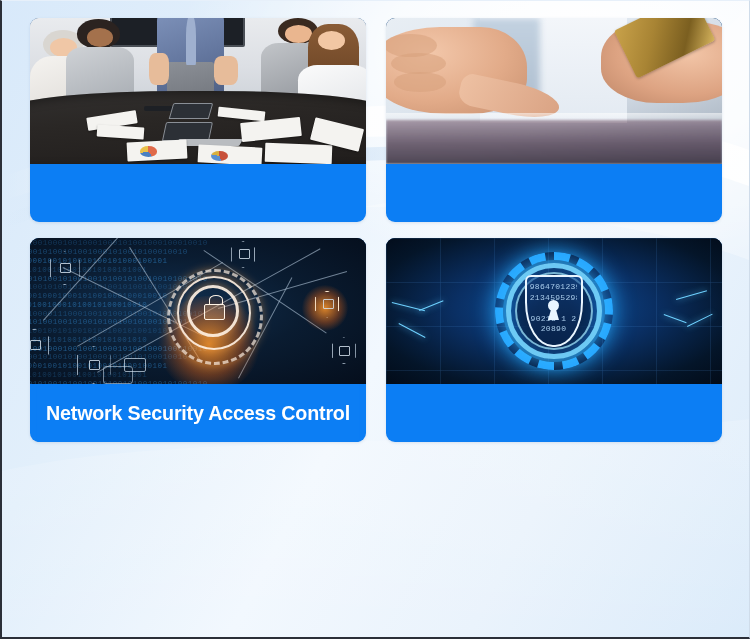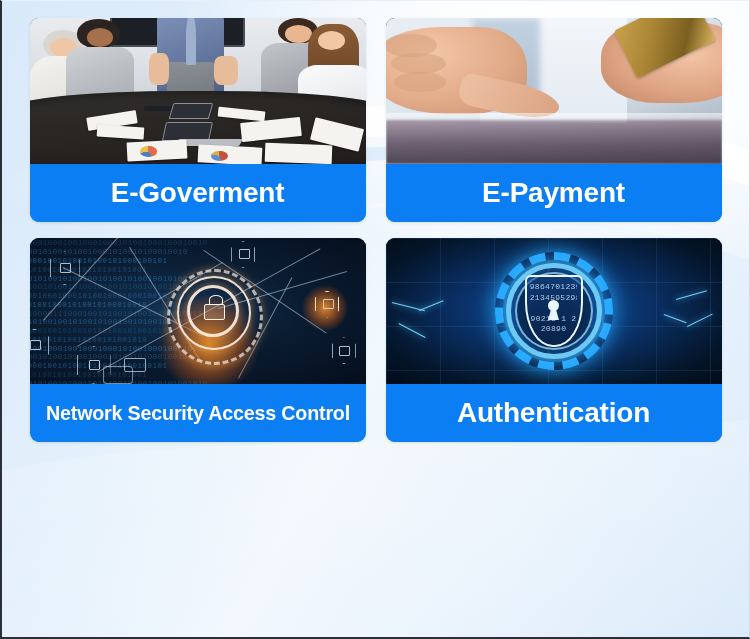--- a/index.html
+++ b/index.html
@@ -282,41 +282,39 @@
           <div class="paper" style="left:29%;top:84%;width:18%;height:13%;transform:rotate(-3deg);"></div>
           <div class="paper" style="left:50%;top:88%;width:19%;height:12%;transform:rotate(3deg);"></div>
           <div class="paper" style="left:56%;top:62%;width:14%;height:7%;transform:rotate(6deg);"></div>
           <div class="paper" style="left:63%;top:70%;width:18%;height:13%;transform:rotate(-6deg);"></div>
           <div class="paper" style="left:70%;top:86%;width:20%;height:13%;transform:rotate(2deg);"></div>
           <div class="paper" style="left:84%;top:72%;width:15%;height:16%;transform:rotate(14deg);"></div>
           <div style="position:absolute;left:33%;top:88%;width:5%;height:7%;border-radius:50%;background:conic-gradient(#e06a4a 0 40%,#4a7fc1 40% 72%,#e8c04a 72% 100%);"></div>
           <div style="position:absolute;left:54%;top:91%;width:5%;height:7%;border-radius:50%;background:conic-gradient(#c8503a 0 45%,#5a8fd0 45% 78%,#d8b040 78% 100%);"></div>
         </div>
       </div>
-      <div class="card-label size-lg">E-Goverment</div>
     </div>
 
     <div class="card">
       <div class="card-thumb">
         <div class="scene-pay">
           <div class="pay-blur-bg"></div>
           <div style="position:absolute;left:26%;top:0;width:20%;height:62%;background:linear-gradient(180deg,#c3d2e1,#aebecf);filter:blur(3px);"></div>
           <div class="fist">
             <div class="knuckle" style="left:8%;top:8%;width:34%;height:26%;"></div>
             <div class="knuckle" style="left:12%;top:30%;width:36%;height:24%;"></div>
             <div class="knuckle" style="left:14%;top:52%;width:34%;height:22%;"></div>
           </div>
           <div class="finger-pt"></div>
           <div class="hand-r"></div>
           <div class="credit-card"></div>
           <div class="pay-sheen"></div>
           <div class="pay-reflect"></div>
         </div>
       </div>
-      <div class="card-label size-lg">E-Payment</div>
     </div>
 
     <div class="card">
       <div class="card-thumb">
         <div class="scene-net">
           <div id="binary-field">
               <div class="binary-row" style="top: 1%; left: -2%; opacity: 0.3;">0100100010010001000101001000100010010</div>
               <div class="binary-row" style="top: 7%; left: -8%; opacity: 0.44;">1001000101001010010001010010100010010</div>
               <div class="binary-row" style="top: 13%; left: -14%; opacity: 0.58;">0100001110001001010010100101000100101</div>
               <div class="binary-row" style="top: 19%; left: -20%; opacity: 0.37;">1010010100100101001010010010100101001</div>
@@ -388,17 +386,16 @@
                 <div>9864701239867656</div>
                 <div>21345952981463 0</div>
                 <div>90213 1 2  20890</div>
                 <div>798284  985789</div>
               </div>
             <div class="keyhole-c" style="left:50%;top:34%;width:11px;height:11px;margin-left:-5.5px;"></div>
             <div class="keyhole-t" style="left:50%;top:44%;width:11px;height:13px;margin-left:-5.5px;"></div>
           </div>
         </div>
       </div>
-      <div class="card-label size-lg">Authentication</div>
     </div>
 
   </div>
 </div>
 
 </body></html>

